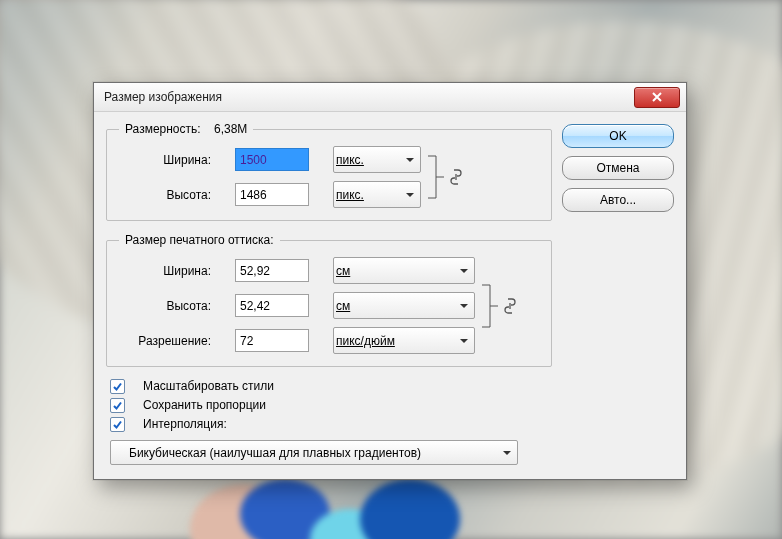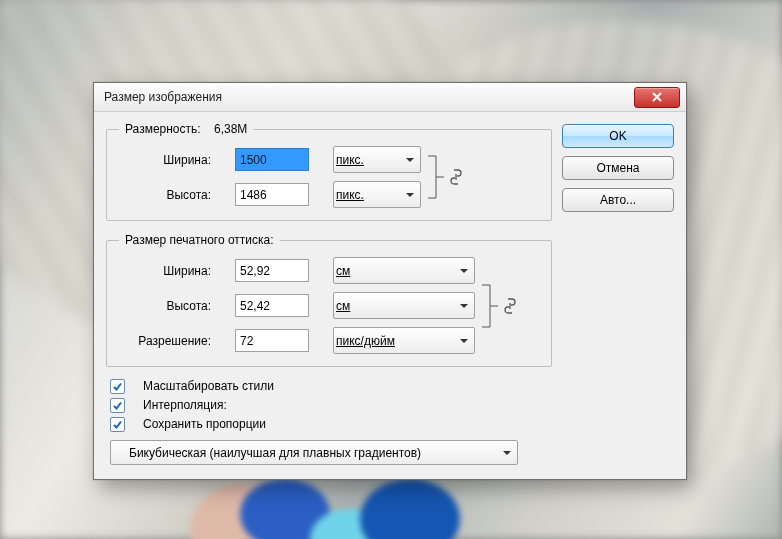--- a/index.html
+++ b/index.html
@@ -93,21 +93,21 @@
   .row { display:flex; align-items:center; gap:24px; }
   .lab { width: 92px; text-align: right; }
   .lab-w2 { width: 92px; text-align:right; }
   input.val {
     width: 64px; height: 19px;
     border: 1px solid #a0a0a0;
     padding: 1px 4px;
     font: inherit;
     background:#fff;
   }
-  input.val.sel { background:#3399ff; color:#0f172a; border-color:#2a7fd4;}
+  input.val.sel { background:#3399ff; color:#4c1d95; border-color:#2a7fd4;}
   .unit {
     height: 23px; min-width: 66px;
     border: 1px solid #a0a0a0;
     background: linear-gradient(#fff,#ececec);
     font: inherit;
     padding: 1px 18px 1px 2px;
     position: relative;
     display:inline-flex; align-items:center;
     border-radius:2px;
     text-decoration:underline;
@@ -150,21 +150,21 @@
     margin-left:4px;
   }
   .interp-select::after{
     content:""; position:absolute; right:6px; top:50%; margin-top:-2px;
     border:4px solid transparent; border-top-color:#333;
   }
 
   .btn {
     height: 22px;
     border: 1px solid #8a8a8a;
-    border-radius: 4px;
+    border-radius: 10px;
     background: linear-gradient(#fdfdfd,#e5e5e5);
     font: inherit;
     display:flex; align-items:center; justify-content:center;
     box-shadow: inset 0 1px 0 #fff;
   }
   .btn.primary {
     border-color:#3c7fb1;
     background: linear-gradient(#eaf6ff,#c7e8ff 48%,#a7d9ff 52%,#cdeaff);
   }
 </style>
@@ -275,29 +275,29 @@
               </svg>
             </span>
           <span>Масштабировать стили</span>
         </label>
         <label class="chk">
           <span class="box">
               <svg viewBox="0 0 11 11">
                 <path d="M2 6 L4.5 8.5 L9 2.5"></path>
               </svg>
             </span>
-          <span>Интерполяция:</span>
+          <span>Сохранить пропорции</span>
         </label>
         <label class="chk">
           <span class="box">
               <svg viewBox="0 0 11 11">
                 <path d="M2 6 L4.5 8.5 L9 2.5"></path>
               </svg>
             </span>
-          <span>Сохранить пропорции</span>
+          <span>Интерполяция:</span>
         </label>
       </div>
 
       <div class="interp-select">
         <span>Бикубическая (наилучшая для плавных градиентов)</span>
       </div>
 
     </div>
 
     <div class="right">

